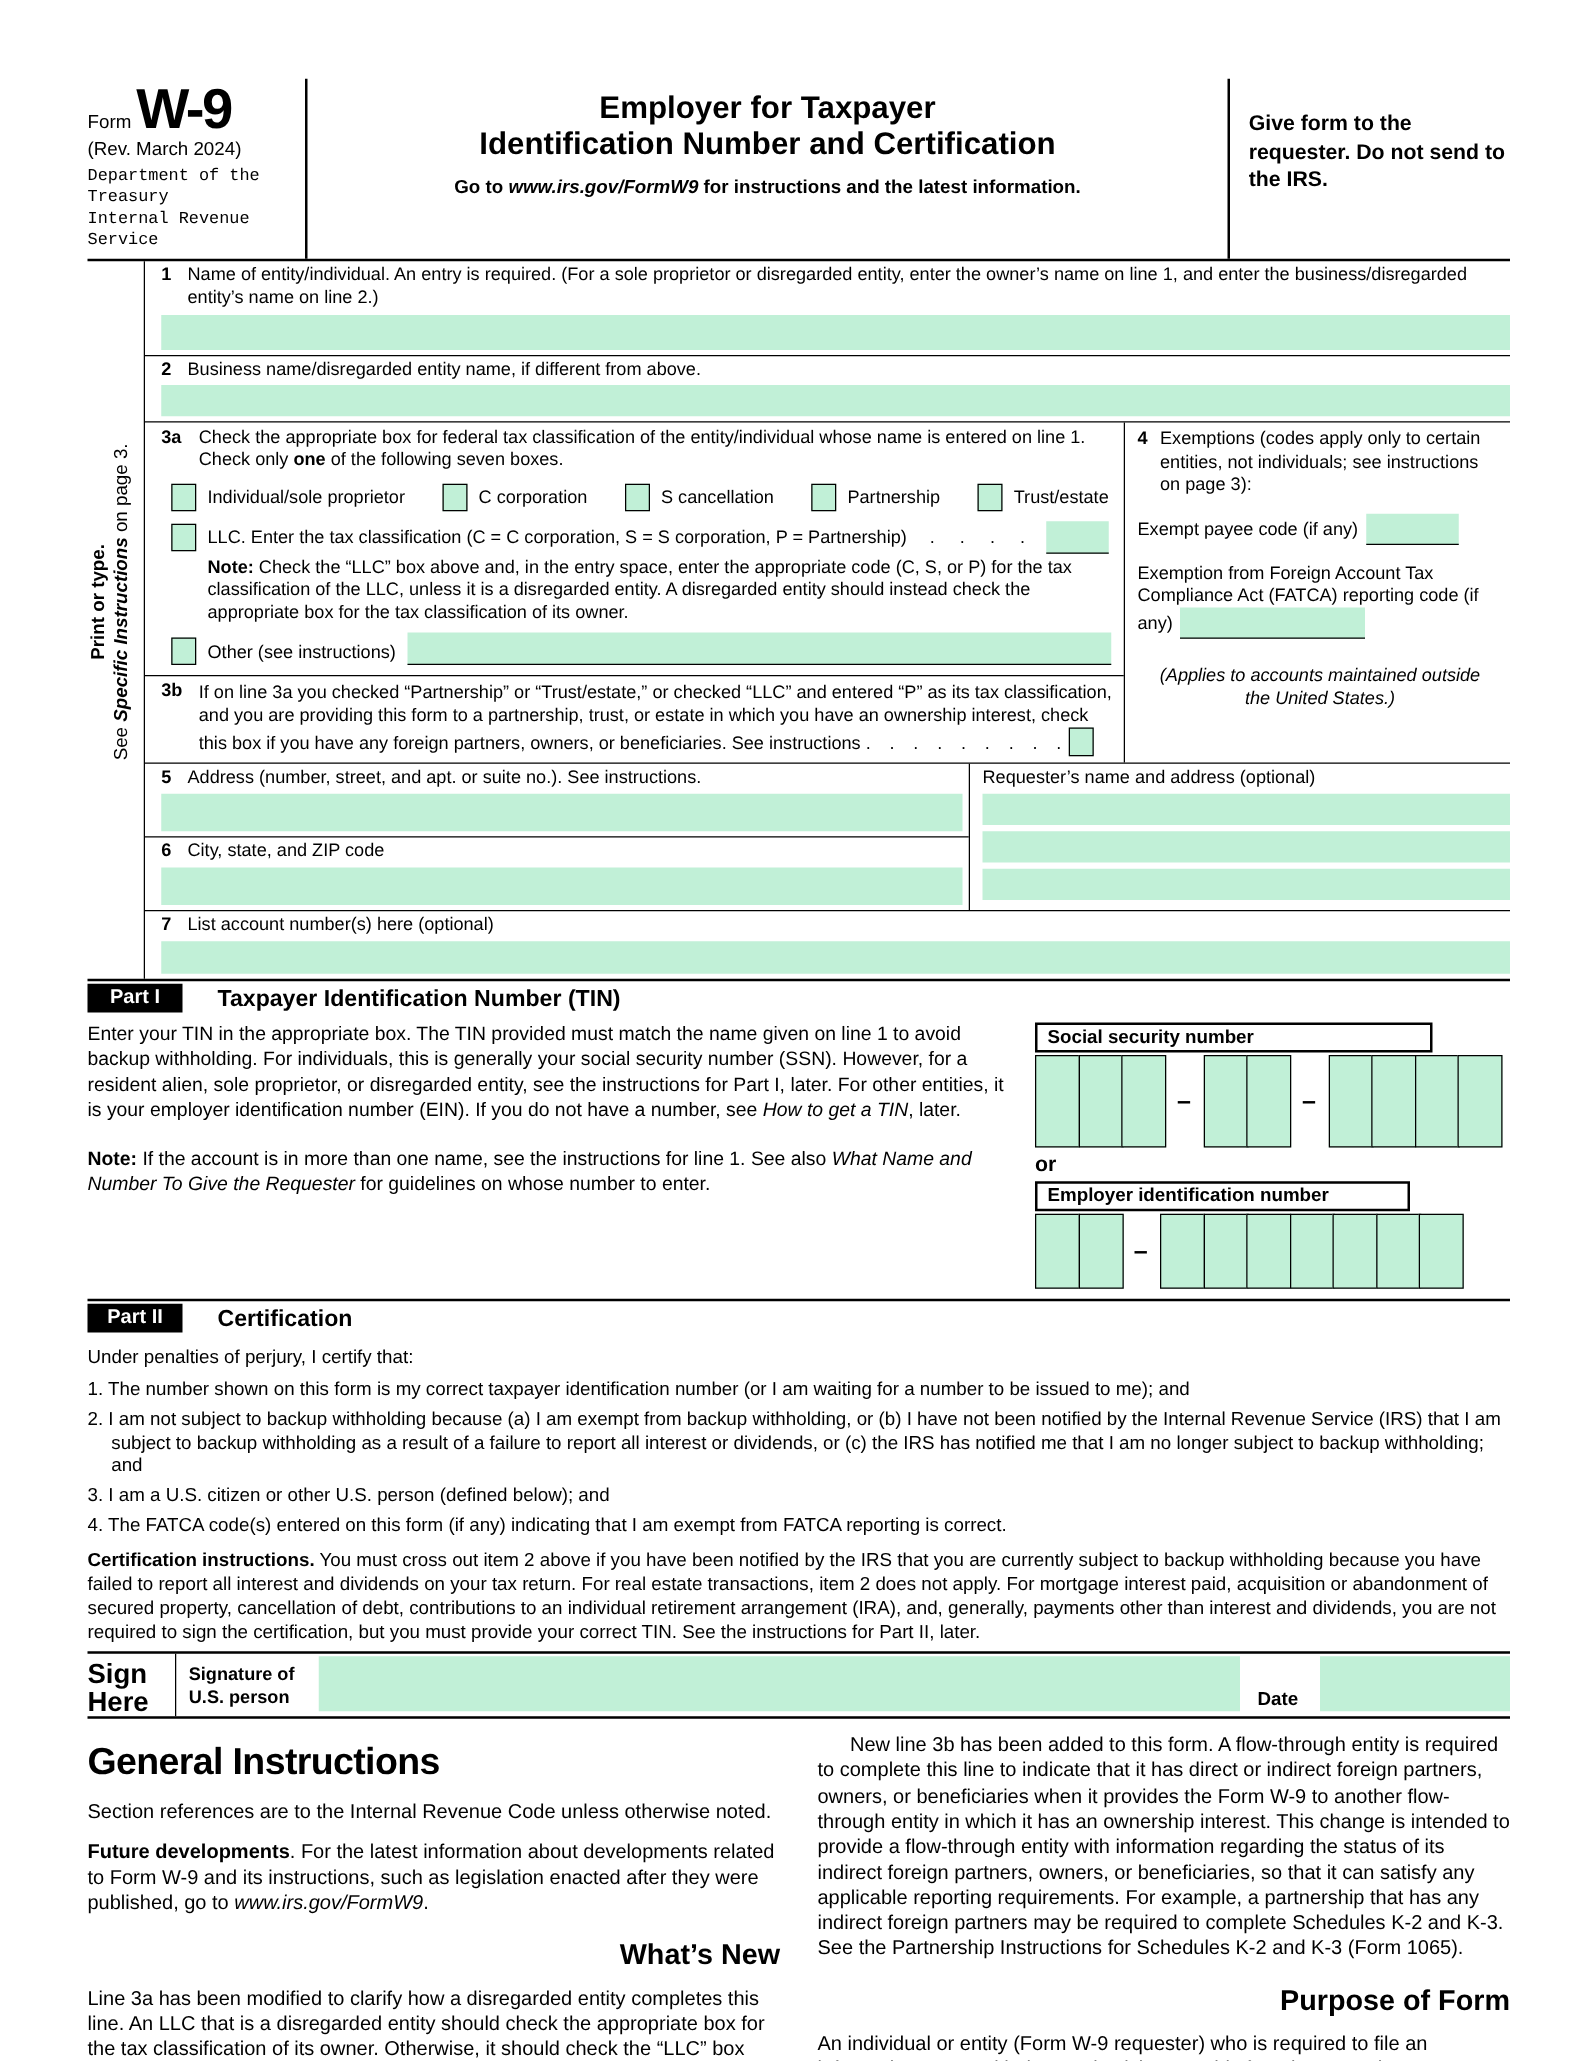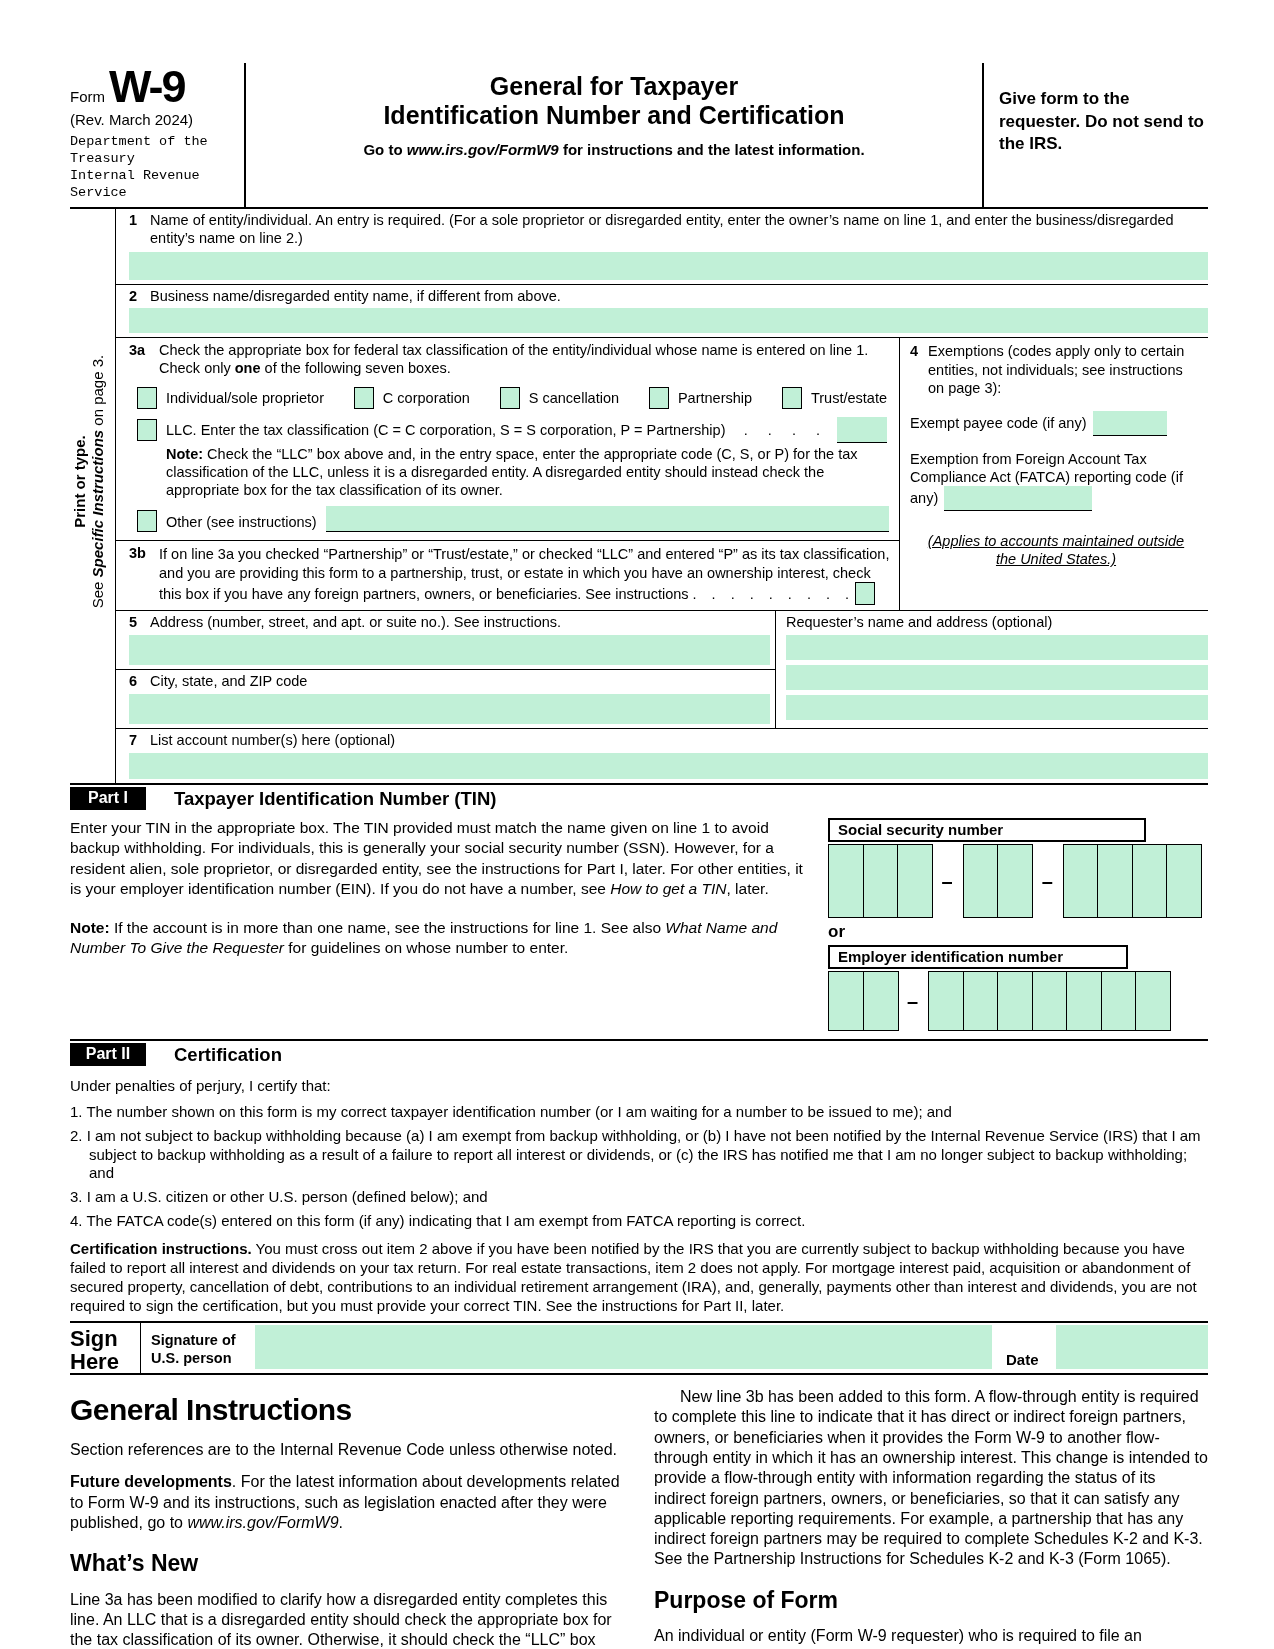--- a/index.html
+++ b/index.html
@@ -58,21 +58,21 @@
   .cb-inline { display:inline-block; width:20px; height:23px; border:1.5px solid #000;
                background:var(--hl); vertical-align:-6px; margin-left:6px; }
   .row3-right { width:308px; flex:none; padding:4px 6px 4px 10px; line-height:1.25; }
   .r4head { display:flex; }
   .r4num { font-weight:bold; width:18px; flex:none; }
   .r4item { margin-top:14px; }
   .gsmall { display:inline-block; height:25px; background:var(--hl);
             border-bottom:1.5px solid #000; vertical-align:-8px; margin-left:6px; }
   .g-exempt { width:74px; }
   .g-fatca { width:148px; }
-  .applies { font-style:italic; text-align:center; margin-top:21px; padding:0 6px;text-decoration:underline; }
+  .applies { font-style:italic; text-align:center; margin-top:21px; padding:0 6px; }
   
   .row56 { display:flex; border-bottom:1.5px solid #000; }
   .row56-left { width:660px; flex:none; border-right:1.5px solid #000; }
   .line5 { border-bottom:1.5px solid #000; padding:3px 0 4px 13px; }
   .g56 { height:30px; margin:3px 5px 0 0; }
   .line6 { padding:3px 0 4px 13px; }
   .row56-right { flex:1; padding:3px 0 0 10px; }
   .reqbar { height:25px; background:var(--hl); margin-top:5px; }
   .reqbar:first-of-type { margin-top:4px; }
   
@@ -106,21 +106,21 @@
   .signdiv { border-left:1.5px solid #000; }
   .siglabel { width:106px; flex:none; font-weight:bold; font-size:14.5px; line-height:1.25; padding:8px 0 0 10px; }
   .siggreen { flex:1; background:var(--hl); margin:2px 14px 4px 8px; }
   .datelabel { width:44px; flex:none; font-weight:bold; font-size:15px;
                display:flex; align-items:flex-end; padding-bottom:5px; }
   .dategreen { width:152px; flex:none; background:var(--hl); margin:2px 0 4px 6px; }
   
   .instr { display:flex; gap:30px; margin-top:12px; }
   .icol { width:554px; flex:none; font-size:16px; line-height:1.27; }
   .gi-title { font-size:30px; font-weight:bold; letter-spacing:-0.5px; margin:4px 0 11px; }
-  .sub-title { font-size:23px; font-weight:bold; margin:16px 0 11px; }
+  .sub-title { font-size:23px; font-weight:bold; margin:16px 0 11px;text-align:right; }
   .ipara { margin-bottom:12px; }
   .indent1 { text-indent:26px; }
   .b { font-weight:bold; } .i { font-style:italic; } .bi { font-weight:bold; font-style:italic; }
 </style>
 </head>
 <body>
 
 <div class="page">
 
   <div class="hdr">
@@ -130,21 +130,21 @@
         <span class="w9-big">W-9</span>
       </div>
       <div class="hdr-rev">(Rev. March 2024)</div>
       <div class="hdr-dept">
         <div>Department of the Treasury</div>
         <div>Internal Revenue Service</div>
       </div>
     </div>
     <div class="hdr-center">
       <div class="hdr-title">
-        <div>General for Taxpayer</div>
+        <div>Employer for Taxpayer</div>
         <div>Identification Number and Certification</div>
       </div>
       <div class="hdr-goto"><span>Go to </span><span class="bi">www.irs.gov/FormW9</span><span> for instructions and the latest information.</span></div>
     </div>
     <div class="hdr-right">Give form to the requester. Do not send to the IRS.</div>
   </div>
 
 
   <div class="rows">
     <div class="gutter">

